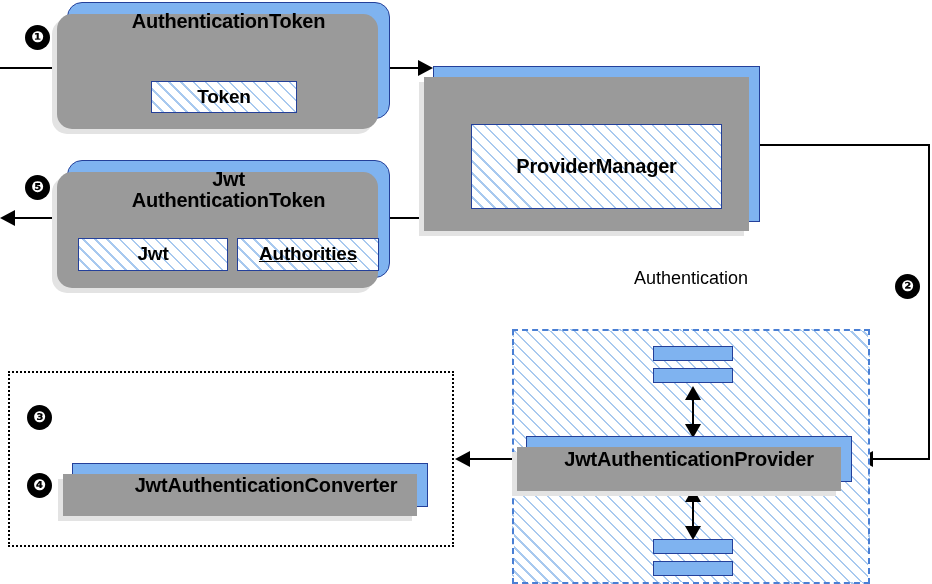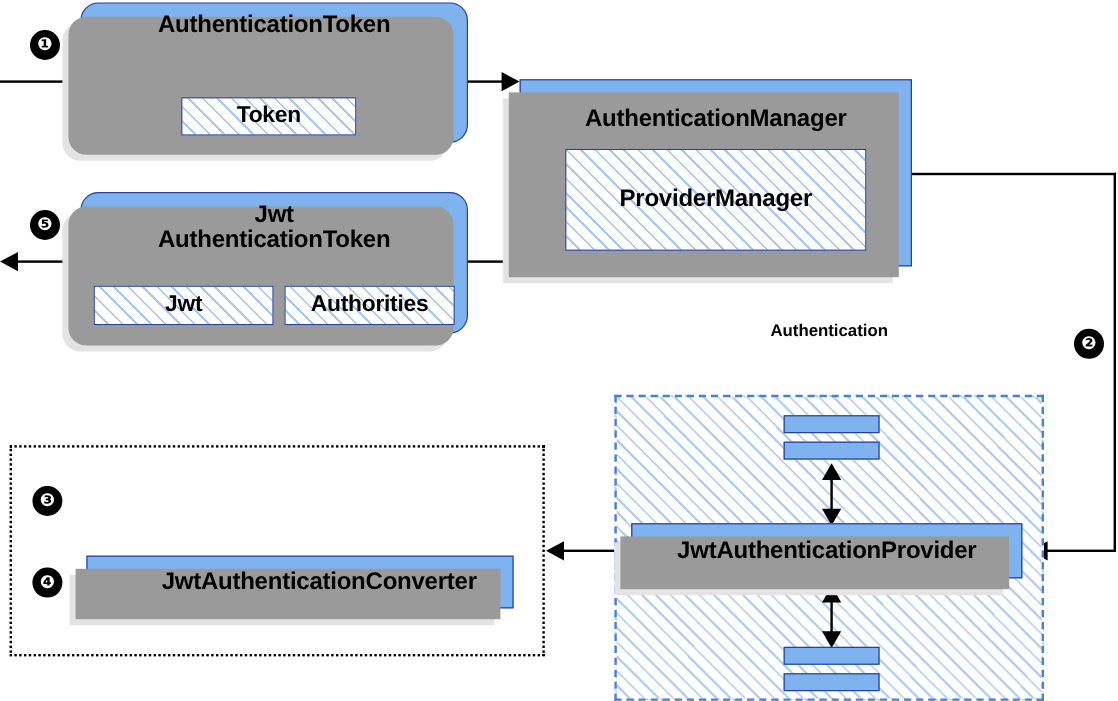--- a/index.html
+++ b/index.html
@@ -108,21 +108,21 @@
     font-family:"DejaVu Sans",sans-serif;
     line-height:1;
   }
 
   
   .mini-bar{
     background:#7fb3f0;border:1.6px solid #24409a;
   }
 
   .section-label{
-    text-align:center;font-weight:bold;font-size:14px;
+    text-align:center;font-weight:normal;font-size:18px;
     color:#000;line-height:1.12;
   }
 </style>
 </head>
 <body>
 
 <div id="stage">
 
   <div class="abs line-h" style="left:0px;top:67px;width:68px;"></div>
 
@@ -158,27 +158,26 @@
   </div>
 
   <div class="abs card-round" style="left:67px;top:160px;width:323px;height:118px;z-index:5;">
     <div class="title f20" style="position:absolute;left:0;top:8px;width:100%;">
       <div>Jwt</div>
       <div>AuthenticationToken</div>
     </div>
     <div class="abs inner-box hatch" style="left:10px;top:77px;width:150px;height:33px;">
       <span class="title f19">Jwt</span>
     </div>
-    <div class="abs inner-box hatch" style="left:169px;top:77px;width:142px;height:33px;">
+    <div class="abs inner-box hatch" style="left:169px;top:77px;width:142px;height:33px;text-decoration:underline;">
       <span class="title f19">Authorities</span>
     </div>
   </div>
 
   <div class="abs card-sq" style="left:433px;top:66px;width:327px;height:156px;z-index:4;">
-    <div class="title f20" style="position:absolute;left:0;top:22px;width:100%;">AuthenticationManager</div>
     <div class="abs inner-box hatch" style="left:37px;top:57px;width:251px;height:85px;">
       <span class="title f20">ProviderManager</span>
     </div>
   </div>
 
   <div class="abs section-label" style="left:556px;top:268px;width:270px;">
     <div>Authentication</div>
   </div>
 
   <div class="abs dashed-blue hatch" style="left:512px;top:329px;width:358px;height:255px;z-index:1;"></div>

